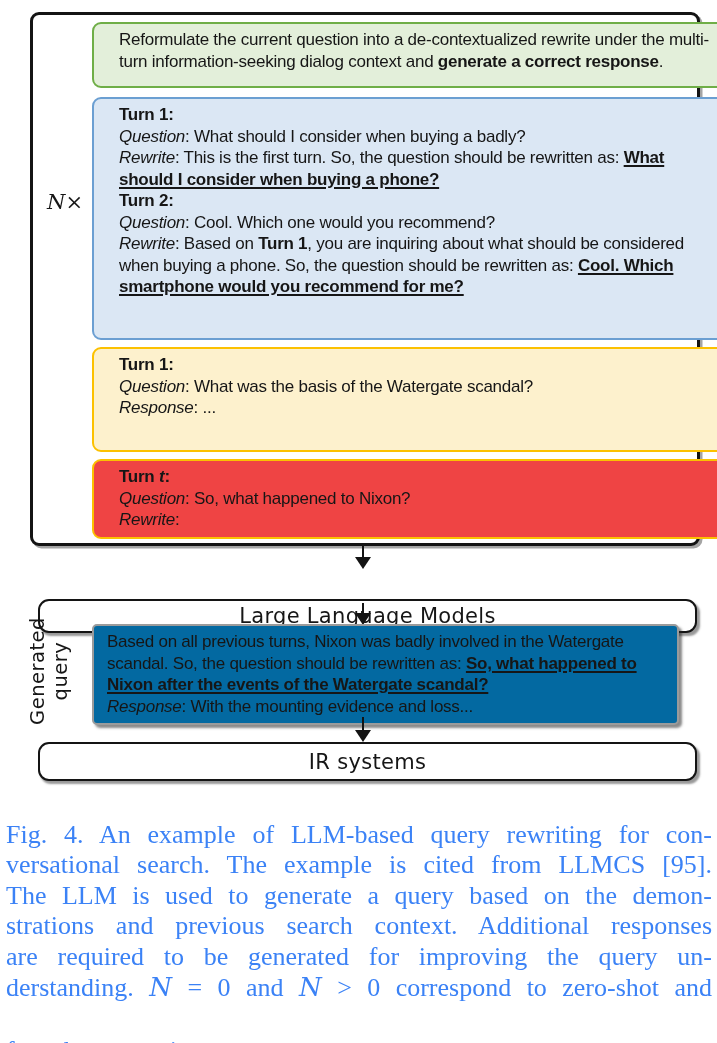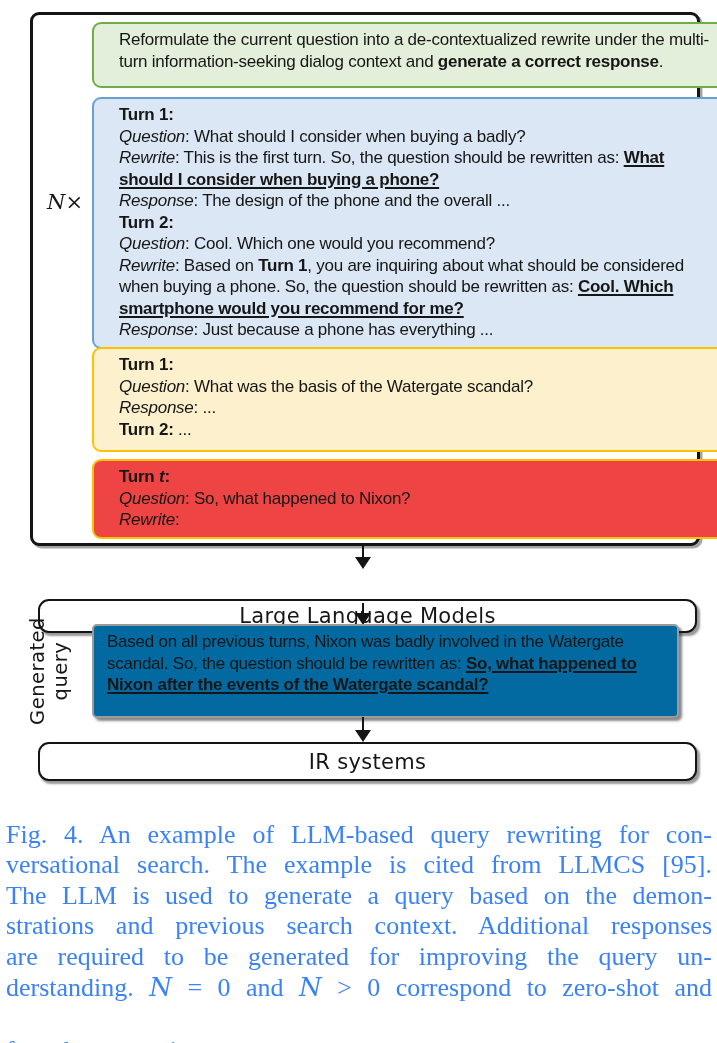--- a/index.html
+++ b/index.html
@@ -101,32 +101,29 @@
   </div>
 
 <div class="abs cbox green-box">
     <div><span>Reformulate the current question into a de-contextualized rewrite under the multi-turn information-seeking dialog context and </span><span class="s-b">generate a correct response</span><span>.</span></div>
   </div>
 
 <div class="abs cbox blue-box">
     <div><span class="s-b">Turn 1:</span></div>
     <div><span class="s-i">Question</span><span>: What should I consider when buying a badly?</span></div>
     <div><span class="s-i">Rewrite</span><span>: This is the first turn. So, the question should be rewritten as: </span><span class="s-bu">What should I consider when buying a phone?</span></div>
-    <div><span class="s-i">Response</span><span>: The design of the phone and the overall ...</span></div>
     <div><span class="s-b">Turn 2:</span></div>
     <div><span class="s-i">Question</span><span>: Cool. Which one would you recommend?</span></div>
     <div><span class="s-i">Rewrite</span><span>: Based on </span><span class="s-b">Turn 1</span><span>, you are inquiring about what should be considered when buying a phone. So, the question should be rewritten as: </span><span class="s-bu">Cool. Which smartphone would you recommend for me?</span></div>
-    <div><span class="s-i">Response</span><span>: Just because a phone has everything ...</span></div>
   </div>
 
 <div class="abs cbox yellow-box1">
     <div><span class="s-b">Turn 1:</span></div>
     <div><span class="s-i">Question</span><span>: What was the basis of the Watergate scandal?</span></div>
     <div><span class="s-i">Response</span><span>: ...</span></div>
-    <div><span class="s-b">Turn 2:</span><span> ...</span></div>
   </div>
 
 <div class="abs cbox yellow-box2">
     <div><span class="s-b">Turn </span><span class="s-bi">t</span><span class="s-b">:</span></div>
     <div><span class="s-i">Question</span><span>: So, what happened to Nixon?</span></div>
     <div><span class="s-i">Rewrite</span><span>:</span></div>
   </div>
 
 <div class="abs arrow arrow1">
   <div class="stem"></div>
@@ -144,20 +141,21 @@
 
 <div class="abs gq-side">
   <div class="rot">
     <div>Generated</div>
     <div>query</div>
   </div>
 </div>
 
 <div class="abs gq-box">
     <div><span>Based on all previous turns, Nixon was badly involved in the Watergate scandal. So, the question should be rewritten as: </span><span class="s-bu">So, what happened to Nixon after the events of the Watergate scandal?</span></div>
+    <div><span class="s-i">Response</span><span>: With the mounting evidence and loss...</span></div>
   </div>
 
 <div class="abs arrow arrow3">
   <div class="stem"></div>
   <div class="head"></div>
 </div>
 
 <div class="abs sys-box ir-box">
   <span>IR systems</span>
 </div>

